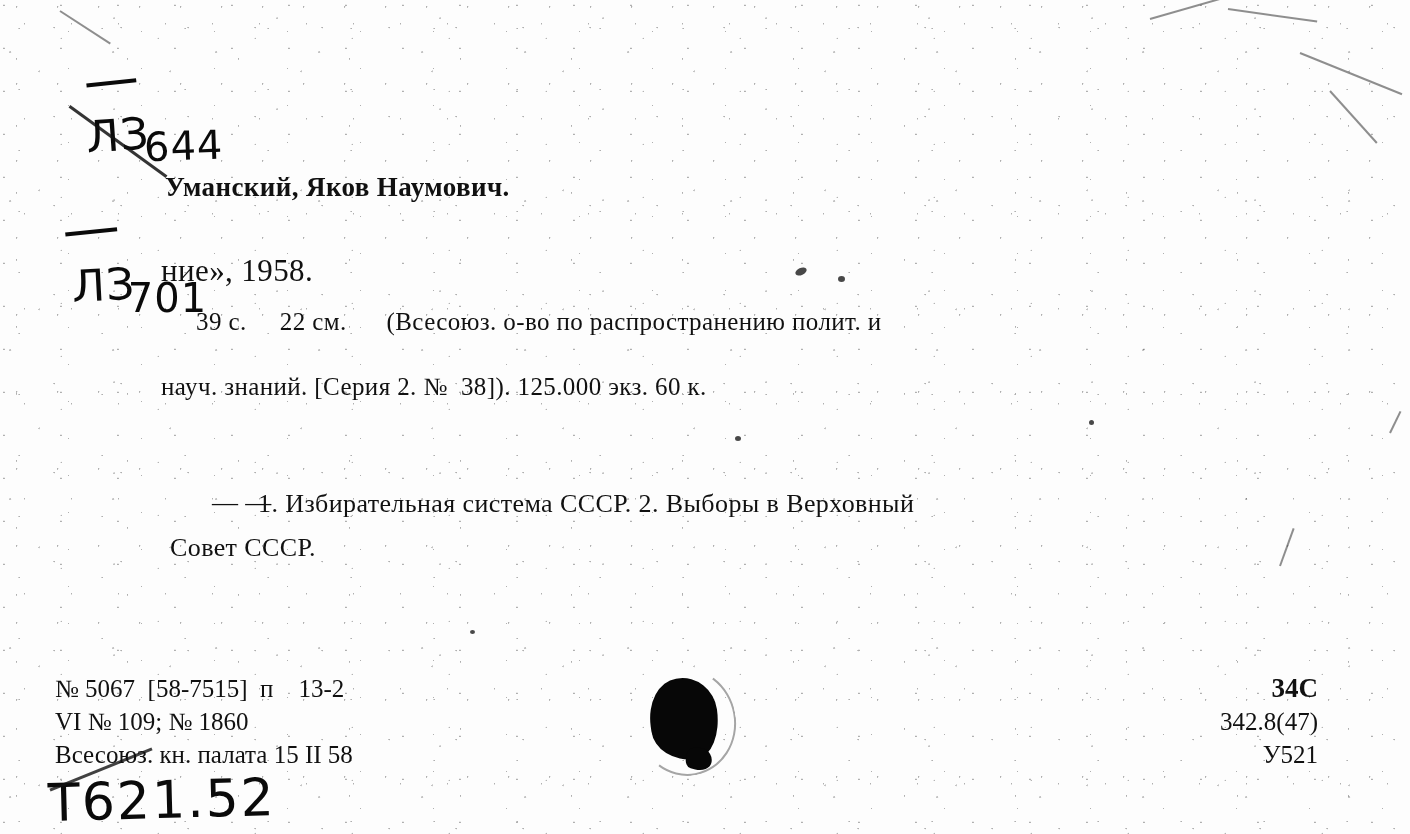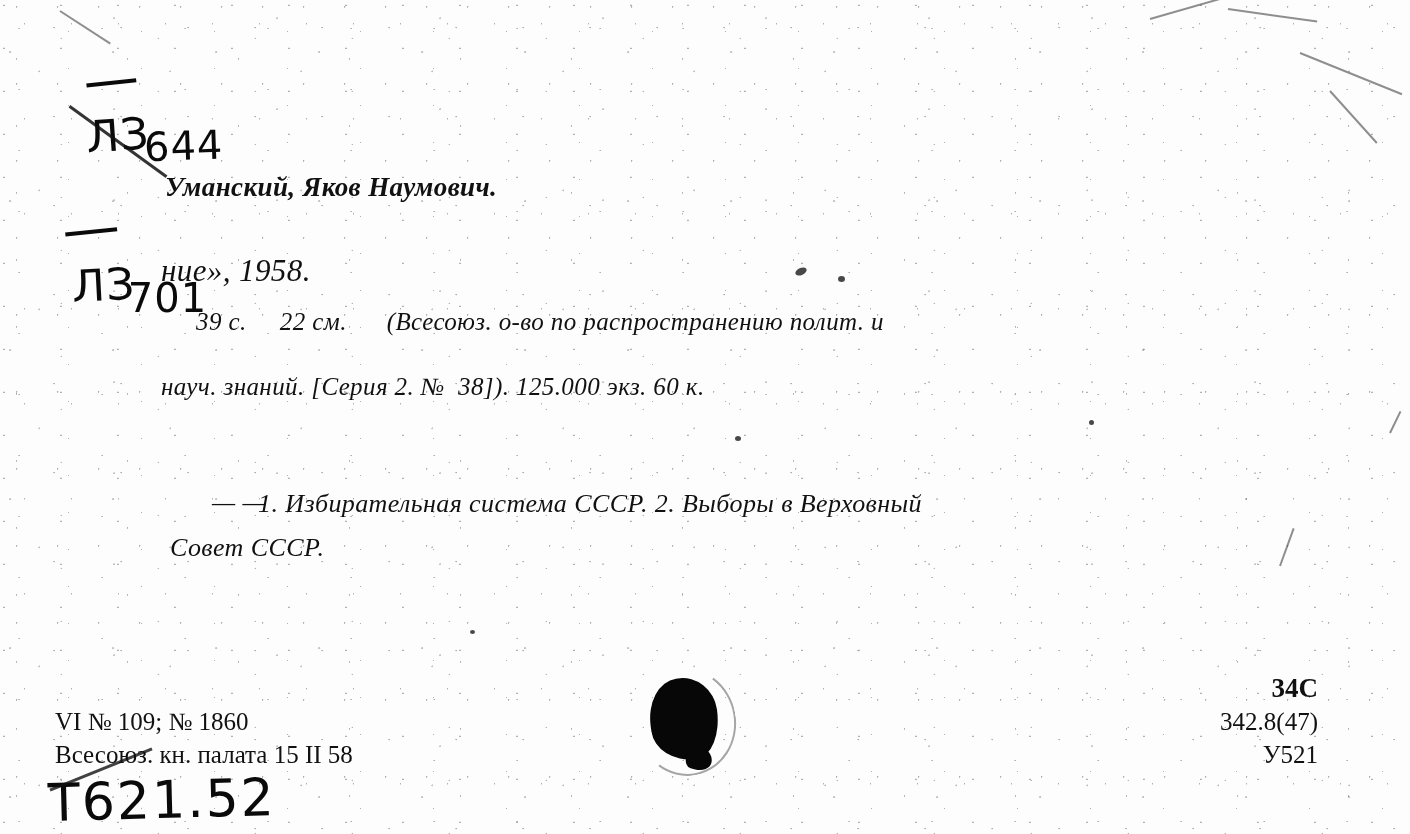--- a/index.html
+++ b/index.html
@@ -51,21 +51,20 @@
     transform-origin: left center;
     opacity: .55;
   }
 
   
   .print {
     position: absolute;
     white-space: pre;
     font-family: "Liberation Serif", serif;
     letter-spacing: .4px;
-    font-style: italic;
   }
   .author {
     left: 165px;
     top: 172px;
     font-size: 27px;
     font-weight: bold;
   }
   .title-l1 {
     left: 196px;
     top: 218px;
@@ -279,20 +278,21 @@
 
   <div class="print author">Уманский, Яков Наумович.</div>
   <div class="print title-l2">ние», 1958.</div>
   <div class="print phys">39 с.     22 см.      (Всесоюз. о-во по распространению полит. и</div>
   <div class="print series">науч. знаний. [Серия 2. №  38]). 125.000 экз. 60 к.</div>
 
   <div class="print tracing-dash">— —</div>
   <div class="print tracing-1">1. Избирательная система СССР. 2. Выборы в Верховный</div>
   <div class="print tracing-2">Совет СССР.</div>
 
+  <div class="foot foot1">№ 5067  [58-7515]  п    13-2</div>
   <div class="foot foot2">VI № 109; № 1860</div>
   <div class="foot foot3">Всесоюз. кн. палата 15 II 58</div>
 
   <div class="right right1">34С</div>
   <div class="right right2">342.8(47)</div>
   <div class="right right3">У521</div>
 
   <div class="blot-halo"></div>
   <div class="blot"></div>
   <div class="blot-tail"></div>

